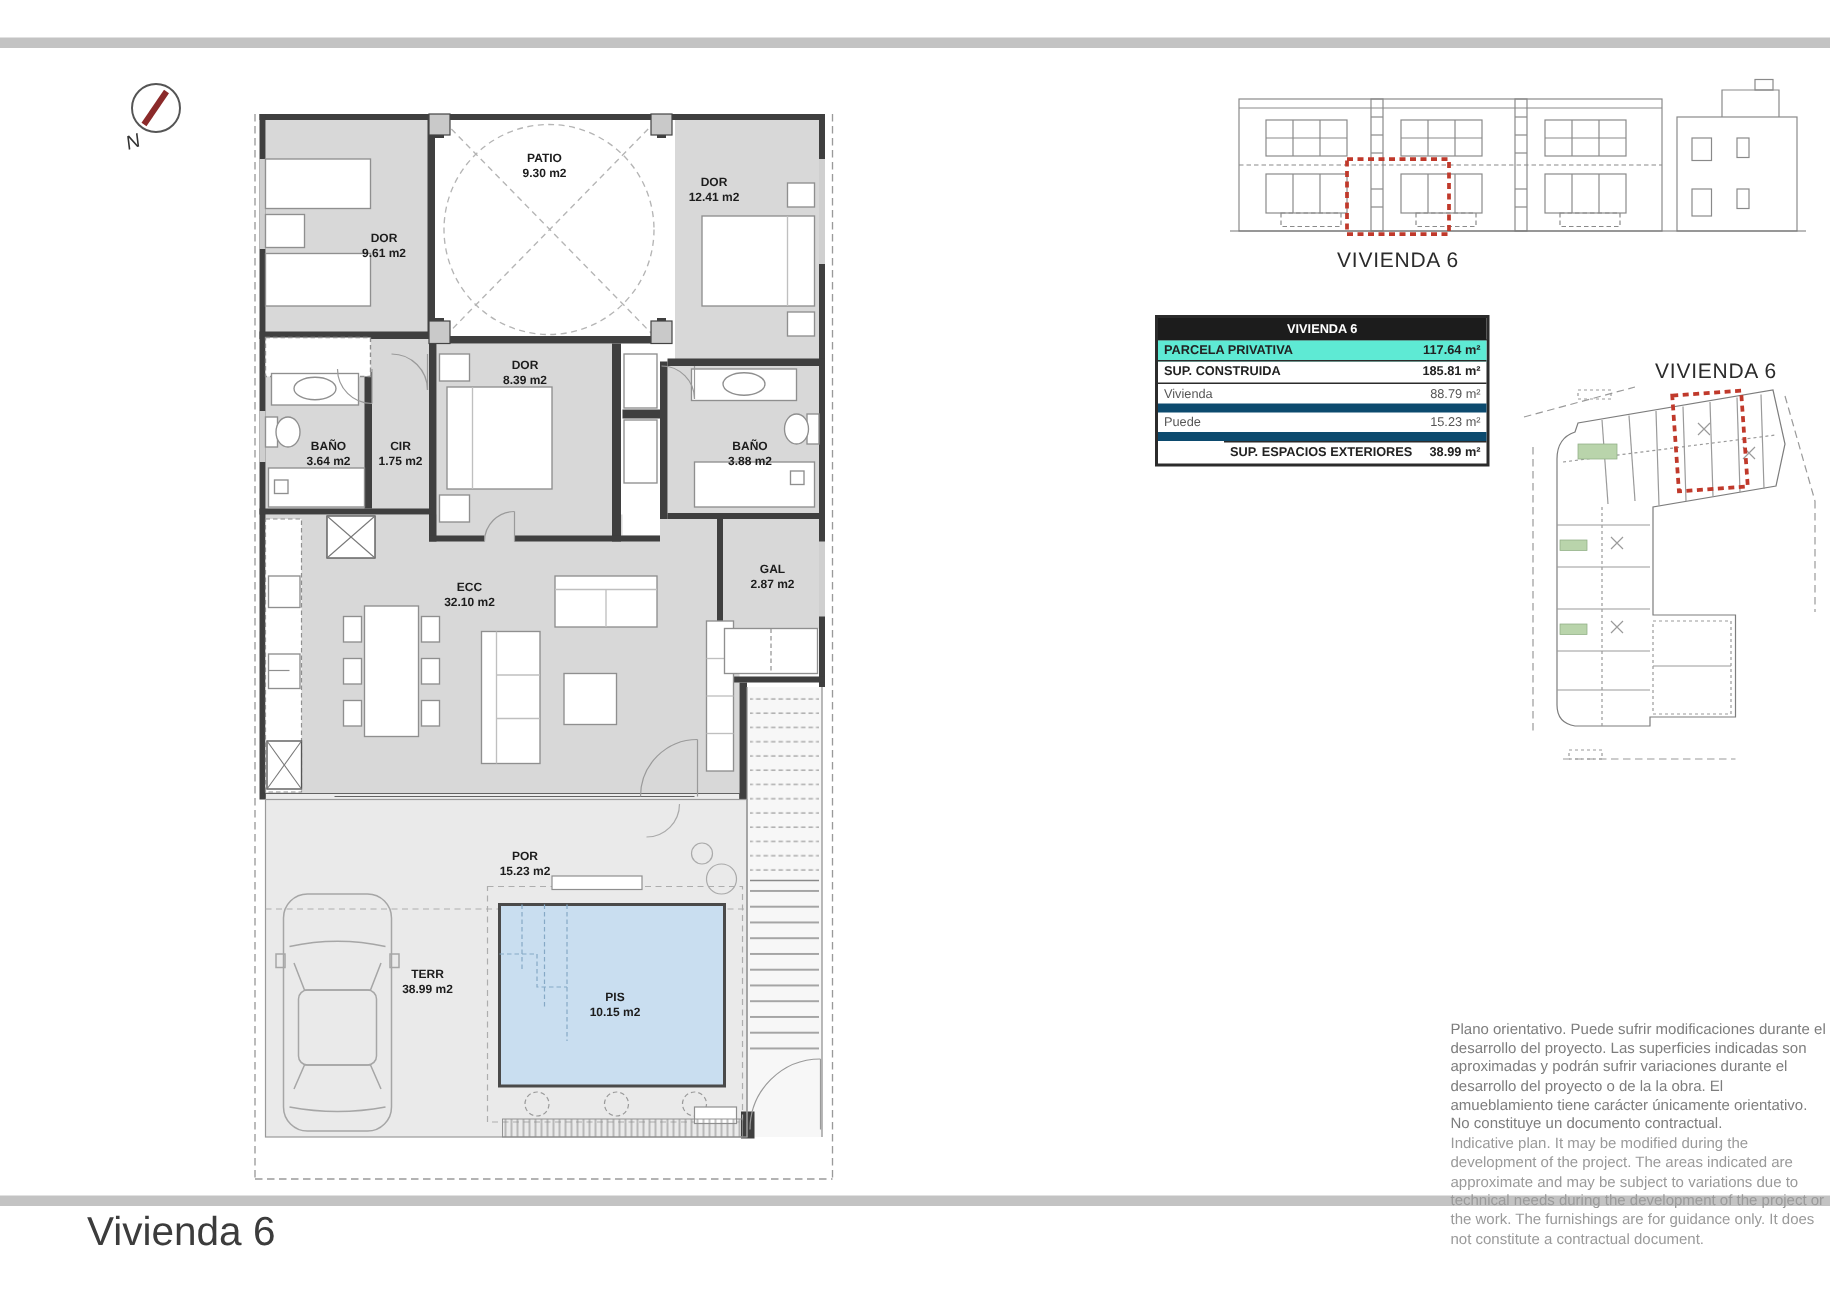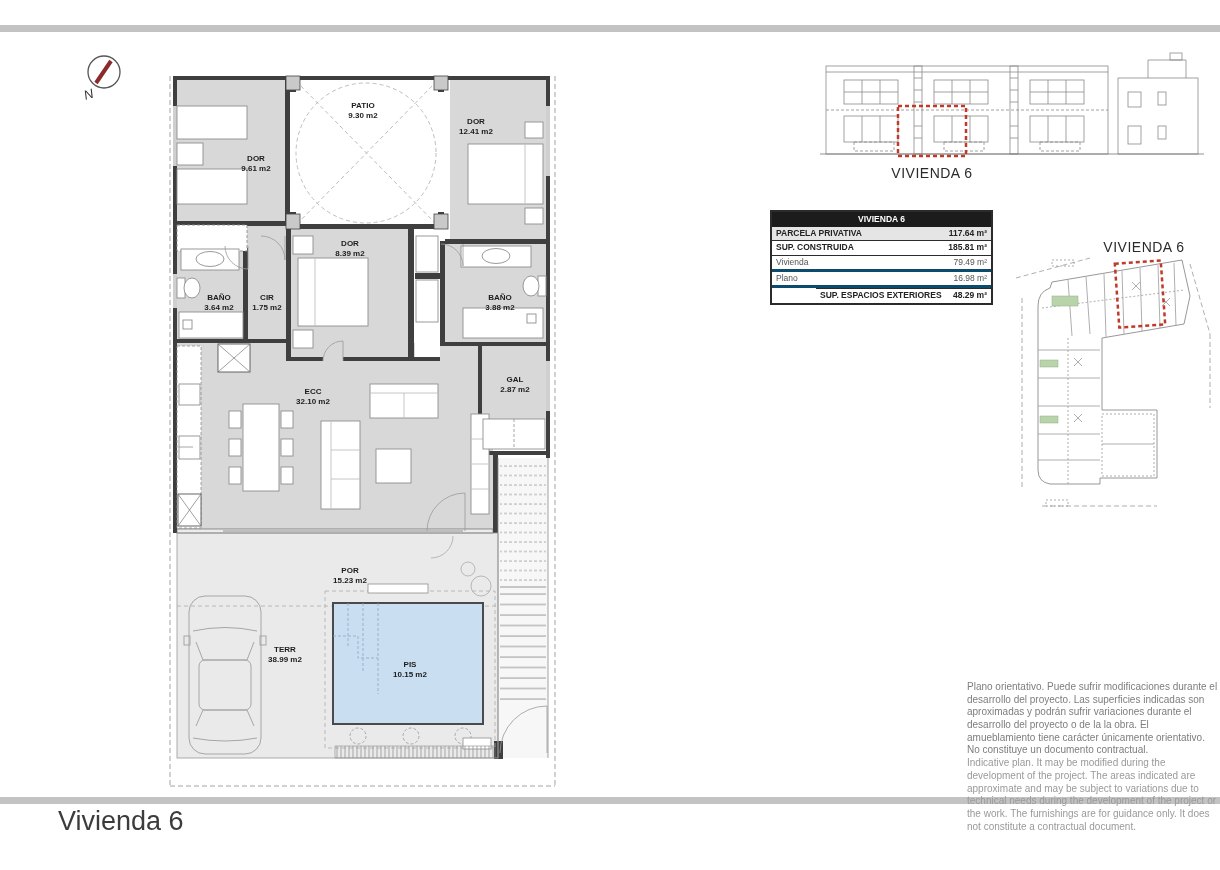--- a/index.html
+++ b/index.html
@@ -12,23 +12,23 @@
   .hbar.bottom{top:797px;}
   .abs{position:absolute;}
   svg text{font-family:"Liberation Sans",sans-serif;}
   .plan-label{font-size:8px;font-weight:bold;fill:#1c1c1c;}
   .cap-label{font-size:14px;fill:#2b2b2b;letter-spacing:.5px;}
 
   
   .sumtable{position:absolute;left:770px;top:210px;width:219px;border:2px solid #2b2b2b;background:#fff;border-collapse:collapse;font-size:8.5px;}
   .sumtable .hdr{background:#1c1c1c;color:#fff;text-align:center;font-weight:bold;padding:2px 0;border-bottom:1.5px solid #1c1c1c;}
   .sumtable .row{display:flex;justify-content:space-between;padding:2px 4px;line-height:1.1;}
-  .sumtable .row.shaded{background:#e5e5e5;border-bottom:1.5px solid #2b2b2b;font-weight:bold;}
+  .sumtable .row.shaded{background:#5eead4;border-bottom:1.5px solid #2b2b2b;font-weight:bold;}
   .sumtable .row.strong{border-bottom:1.5px solid #2b2b2b;font-weight:bold;}
-  .sumtable .row.sub{color:#555;border-bottom:3px solid #0c4a6e;align-items:flex-end;}
+  .sumtable .row.sub{color:#555;border-bottom:6px solid #0c4a6e;align-items:flex-end;}
   .sumtable .row.last{border-top:1.5px solid #2b2b2b;font-weight:bold;margin-left:44px;}
   .sumtable .val{text-align:right;}
 
   .disclaimer{position:absolute;left:967px;top:669px;width:252px;font-size:10px;line-height:1.27;margin-top:12px;}
   .disclaimer p{margin:0;}
   .disclaimer .es{color:#7d7d7d;}
   .disclaimer .en{color:#9a9a9a;}
 
   .footer-title{position:absolute;left:58px;top:806px;font-size:27px;color:#3c3c3c;}
 </style>
@@ -370,29 +370,29 @@
   <div class="row shaded">
     <span>PARCELA PRIVATIVA</span>
     <span class="val">117.64 m²</span>
   </div>
   <div class="row strong">
     <span>SUP. CONSTRUIDA</span>
     <span class="val">185.81 m²</span>
   </div>
   <div class="row sub">
     <span>Vivienda</span>
-    <span class="val">79.49 m²</span>
+    <span class="val">88.79 m²</span>
   </div>
   <div class="row sub">
-    <span>Plano</span>
-    <span class="val">16.98 m²</span>
+    <span>Puede</span>
+    <span class="val">15.23 m²</span>
   </div>
   <div class="row last">
     <span>SUP. ESPACIOS EXTERIORES</span>
-    <span class="val">48.29 m²</span>
+    <span class="val">38.99 m²</span>
   </div>
 </div>
 
 <svg class="abs" style="left:1012px;top:238px;" width="208" height="292" viewBox="0 0 208 292">
   <g fill="none" stroke="#9a9a9a" stroke-width=".8">
 
     <line x1="4" y1="40" x2="78" y2="20" stroke-dasharray="5,3"></line>
     <line x1="10" y1="60" x2="10" y2="252" stroke-dasharray="5,3"></line>
     <line x1="178" y1="26" x2="198" y2="96" stroke-dasharray="5,3"></line>
     <line x1="198" y1="96" x2="198" y2="170" stroke-dasharray="5,3"></line>

